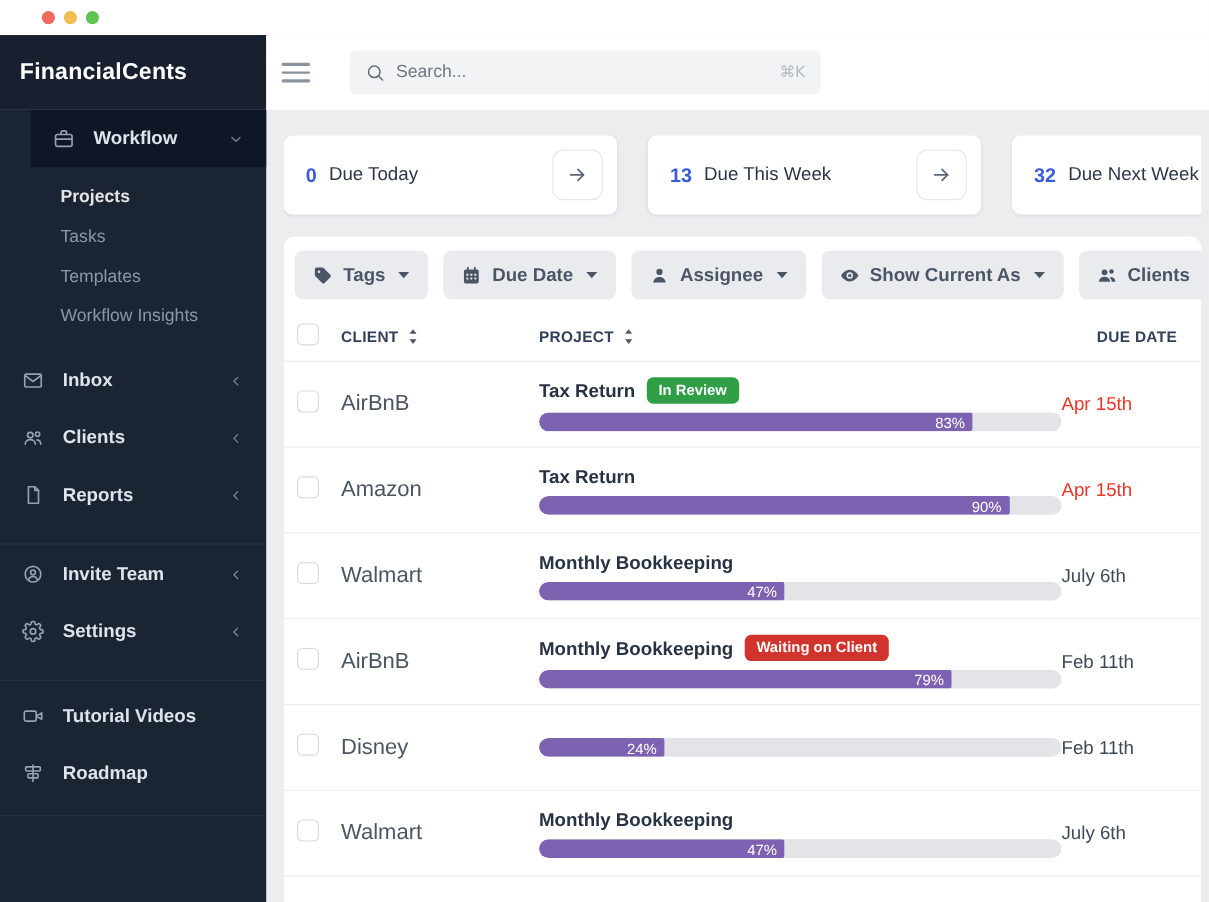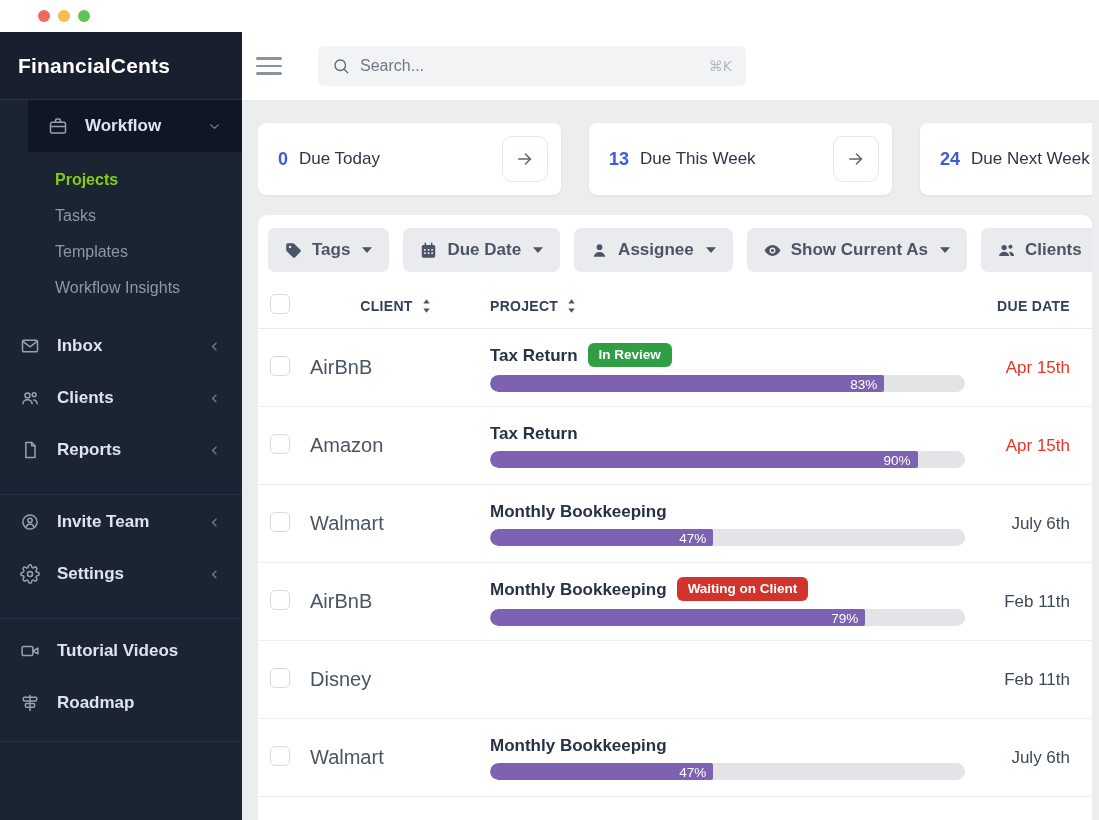--- a/index.html
+++ b/index.html
@@ -16,21 +16,21 @@
   .sidebar { width:242px; flex-shrink:0; background:var(--sidebar-bg,#1b2433); color:#e7ecf2; display:flex; flex-direction:column; }
   .logo { height:68px; display:flex; align-items:center; padding:0 18px; font-size:21px; font-weight:bold; letter-spacing:.2px; color:#fff; border-bottom:1px solid #28334a; background:#18202f; }
   .nav-row { height:52px; display:flex; align-items:center; padding:0 20px; gap:17px; font-size:17px; font-weight:bold; color:#dee4ec; cursor:pointer; }
   .nav-row.active { background:#0f1726;margin-left:28px; }
   .nav-row .icon { width:20px; height:20px; color:#97a1b1; display:inline-flex; }
   .nav-row .icon svg { width:20px; height:20px; }
   .nav-row .chev { margin-left:auto; color:#7f8998; display:inline-flex; }
   .nav-row .chev svg { width:15px; height:15px; }
   .submenu { list-style:none; padding:10px 0 14px 0; }
   .submenu li { padding:9px 0 9px 55px; font-size:16px; color:#8d97a7; cursor:pointer; }
-  .submenu li.active { color:#84cc16; font-weight:bold; }
+  .submenu li.active { color:#e5e5e5; font-weight:bold; }
   .side-divider { border-top:1px solid #28334a; margin-top:18px; }
 
   
   .main { flex:1; min-width:0; display:flex; flex-direction:column; }
   .topbar { height:68px; background:#fff; display:flex; align-items:center; padding-left:14px; gap:36px; }
   .hamburger { width:26px; display:flex; flex-direction:column; gap:5px; cursor:pointer; }
   .hamburger span { display:block; height:2.5px; background:#8a929d; border-radius:2px; }
   .searchbox { width:428px; height:40px; background:#f1f3f5; border-radius:6px; display:flex; align-items:center; padding:0 14px; gap:10px; }
   .searchbox .icon { color:#5f6977; display:inline-flex; }
   .searchbox .icon svg { width:18px; height:18px; }
@@ -68,21 +68,21 @@
   .checkbox { width:20px; height:20px; background:#fff; border:1.5px solid #d6dade; border-radius:5px; display:inline-block; cursor:pointer; }
 
   .trow { height:78px; border-bottom:1px solid #edeef1; }
   .cell-client { font-size:20px; color:#4a5562; padding-left:8px; }
   .cell-project { padding-left:8px; }
   .proj-line { display:flex; align-items:center; margin-bottom:7px; }
   .proj-title { font-size:17px; font-weight:bold; color:#273244; cursor:pointer; }
   .badge { margin-left:10px; padding:4px 11px 5px; border-radius:6px; color:#fff; font-size:13.5px; font-weight:bold; position:relative; top:-1px; white-space:nowrap; }
   .track { width:475px; height:17px; background:var(--track,#e4e4e8); border-radius:9px; overflow:hidden; }
   .fill { height:100%; background:var(--purple,#7e62b2); border-radius:9px 2px 2px 9px; display:flex; align-items:flex-end; justify-content:flex-end; padding-right:7px; color:#fff; font-size:13.5px; }
-  .cell-due { text-align:right; padding-right:22px; font-size:17px; color:#3e4957; }
+  .cell-due { text-align:left; padding-right:22px; font-size:17px; color:#3e4957; }
   .cell-due.overdue { color:var(--red-due,#ea3425); }
 </style>
 </head>
 <body>
 
 <div class="chrome">
   <span class="dot" id="dot-r" style="background: rgb(238, 106, 95);"></span>
   <span class="dot" id="dot-y" style="background: rgb(245, 189, 79);"></span>
   <span class="dot" id="dot-g" style="background: rgb(95, 196, 84);"></span>
 </div>
@@ -257,21 +257,21 @@
               <button class="card-arrow">
                 <span style="display:inline-flex">
                   <svg viewBox="0 0 24 24" fill="none" stroke="currentColor" stroke-width="1.8" stroke-linecap="round" stroke-linejoin="round">
                     <path d="M4.5 12h14"></path>
                     <path d="M12.5 6l6 6-6 6"></path>
                   </svg>
                 </span>
               </button>
             </div>
             <div class="card">
-              <span class="card-count">24</span>
+              <span class="card-count">32</span>
               <span class="card-label">Due Next Week</span>
             </div>
           </div>
 
         <div class="panel">
           <div class="filters" id="filters">
               <button class="fbtn">
                 <span class="icon">
                   <svg viewBox="0 0 24 24">
                     <path fill="currentColor" d="M20.6 11.2l-7.8-7.8a2 2 0 00-1.4-.6H4.8a2 2 0 00-2 2v6.6c0 .53.21 1.04.59 1.41l7.8 7.8a2 2 0 002.83 0l6.6-6.6a2 2 0 000-2.81z"></path>
@@ -344,21 +344,21 @@
                     <circle cx="17" cy="7.3" r="2.6"></circle>
                     <path d="M16.6 13.6c2.9.3 4.7 2.2 5 5.4h-4.1a7.8 7.8 0 00-2.4-4.6z"></path>
                   </svg>
                 </span>
                 <span>Clients</span>
               </button>
             </div>
 
           <div class="thead">
             <div><span class="checkbox"></span></div>
-            <div class="th" style="padding-left:8px;justify-content:center;">
+            <div class="th" style="padding-left:8px;">
               <span>CLIENT</span>
               <span class="sort">
                   <svg viewBox="0 0 12 18" fill="currentColor">
                     <path d="M6 1.5L2.4 6.2h7.2z"></path>
                     <path d="M6 16.5l3.6-4.7H2.4z"></path>
                   </svg>
                 </span>
             </div>
             <div class="th" style="padding-left:8px;">
               <span>PROJECT</span>
@@ -434,20 +434,25 @@
                       <span>79%</span>
                     </div>
                   </div>
                 </div>
                 <div class="cell-due">Feb 11th</div>
               </div>
               <div class="trow">
                 <div><span class="checkbox"></span></div>
                 <div class="cell-client">Disney</div>
                 <div class="cell-project">
+                  <div class="track">
+                    <div class="fill" style="width:24%">
+                      <span>24%</span>
+                    </div>
+                  </div>
                 </div>
                 <div class="cell-due">Feb 11th</div>
               </div>
               <div class="trow">
                 <div><span class="checkbox"></span></div>
                 <div class="cell-client">Walmart</div>
                 <div class="cell-project">
                   <div class="proj-line">
                     <span class="proj-title">Monthly Bookkeeping</span>
                   </div>

